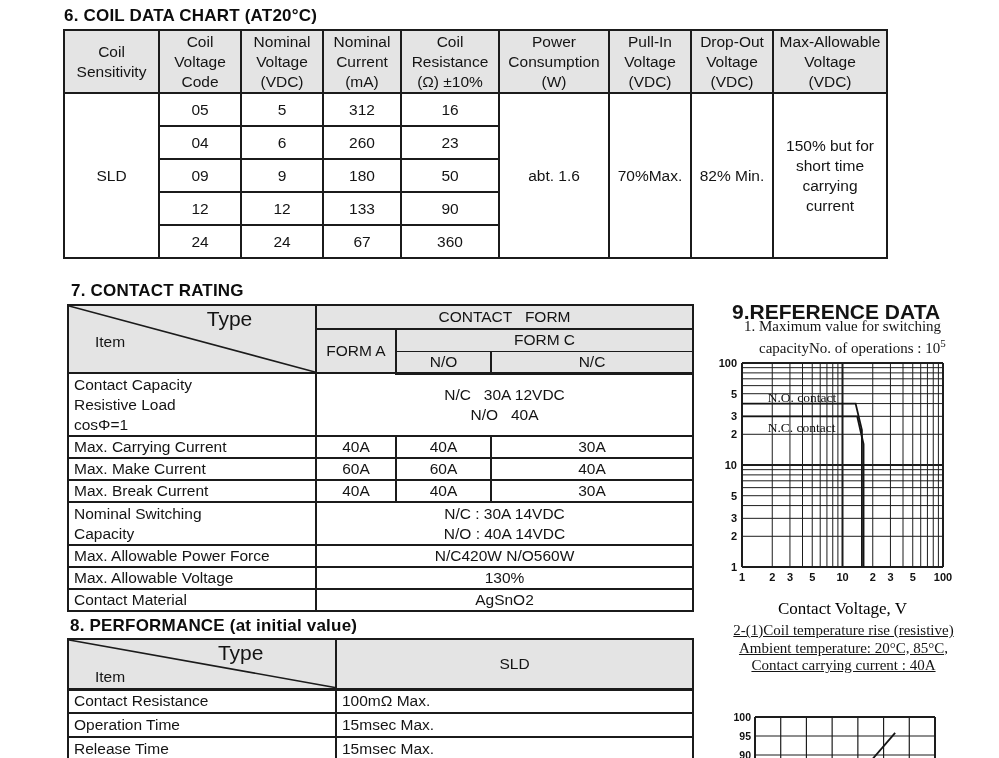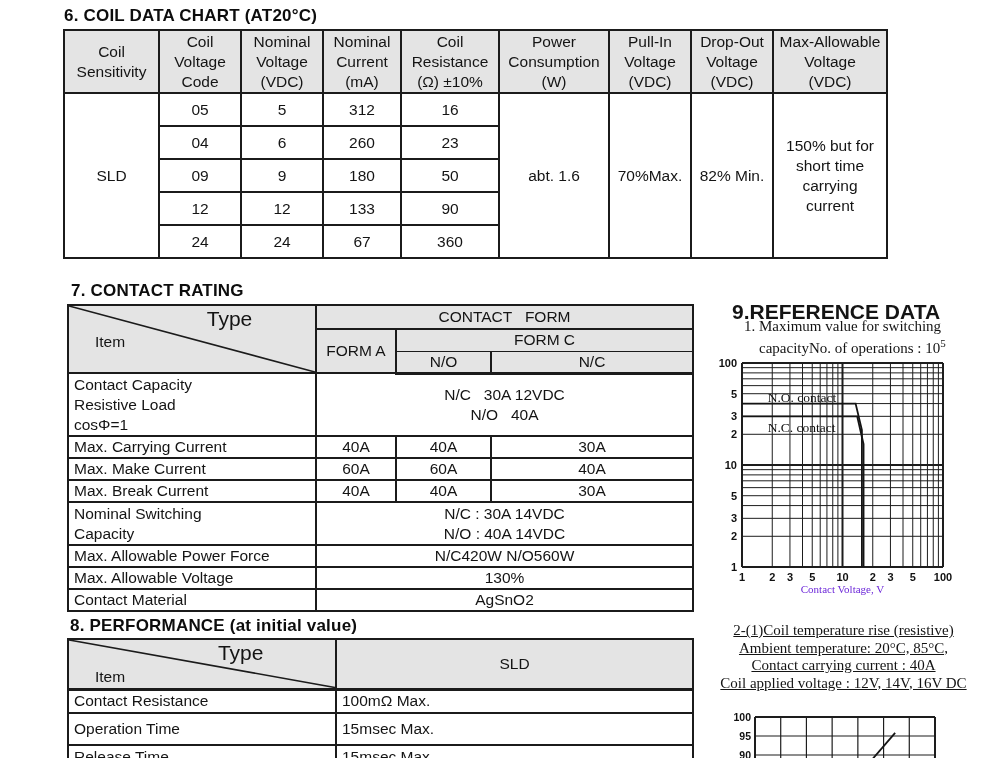--- a/index.html
+++ b/index.html
@@ -21,21 +21,21 @@
   .diag .t-label{position:absolute;top:3px;left:56%;font-size:21px;}
   .diag .i-label{position:absolute;left:5px;font-size:15.5px;margin-left:21px;}
   
   .serif{font-family:"Liberation Serif",serif;}
   #ref-title{left:732px;top:300px;font-size:21px;font-weight:bold;white-space:nowrap;}
   #note1{left:700px;top:318px;width:299px;font-size:15px;line-height:17px;}
   #note1 .l1{padding-left:44px;}
   #note1 .l2{padding-left:59px;}
   sup{font-size:11px;}
   #chart1-box{left:700px;top:358px;width:299px;height:232px;}
-  #xaxis-label{left:700px;top:583px;width:285px;text-align:center;font-size:11px;color:#6d28d9;}
+  #xaxis-label{left:700px;top:599px;width:285px;text-align:center;font-size:17px;color:#000000;}
   #note2{left:690px;top:622px;width:307px;text-align:center;font-size:15px;line-height:17.5px;text-decoration:underline;}
   #chart2-box{left:700px;top:712px;width:299px;height:46px;}
   #t6-title{left:64px;top:6px;}
   #t7-title{left:71px;top:281px;}
   #t8-title{left:70px;top:616px;}
 </style>
 </head>
 <body>
 
 <div id="page">
@@ -271,21 +271,20 @@
         <text x="37" y="213" text-anchor="end" font-size="11" font-weight="bold" font-family="&quot;Liberation Sans&quot;,sans-serif" fill="#111">1</text>
       </svg>
   </div>
 
   <div id="xaxis-label" class="abs serif">Contact Voltage, V</div>
 
   <div id="note2" class="abs serif">
     <div>2-(1)Coil temperature rise (resistive)</div>
     <div>Ambient temperature: 20°C, 85°C,</div>
     <div>Contact carrying current : 40A</div>
-    <div>Coil applied voltage : 12V, 14V, 16V DC</div>
   </div>
 
   <div id="chart2-box" class="abs">
     <svg id="chart2-svg" width="299" height="46">
         <line x1="55" y1="5" x2="55" y2="46" stroke="#1d1d1d" stroke-width="2"></line>
         <line x1="80.71428571428572" y1="5" x2="80.71428571428572" y2="46" stroke="#1d1d1d" stroke-width="1.2"></line>
         <line x1="106.42857142857143" y1="5" x2="106.42857142857143" y2="46" stroke="#1d1d1d" stroke-width="1.2"></line>
         <line x1="132.14285714285714" y1="5" x2="132.14285714285714" y2="46" stroke="#1d1d1d" stroke-width="1.2"></line>
         <line x1="157.85714285714286" y1="5" x2="157.85714285714286" y2="46" stroke="#1d1d1d" stroke-width="1.2"></line>
         <line x1="183.57142857142858" y1="5" x2="183.57142857142858" y2="46" stroke="#1d1d1d" stroke-width="1.2"></line>
@@ -316,21 +315,21 @@
         </svg>
         <span class="t-label">Type</span>
         <span class="i-label" style="top:27px">Item</span>
       </td>
       <td class="hdr thick-b">SLD</td>
     </tr>
     <tr style="height:24px">
       <td class="left">Contact Resistance</td>
       <td class="left">100mΩ Max.</td>
     </tr>
-    <tr style="height:32px">
+    <tr style="height:24px">
       <td class="left">Operation Time</td>
       <td class="left">15msec Max.</td>
     </tr>
     <tr style="height:24px">
       <td class="left">Release Time</td>
       <td class="left">15msec Max.</td>
     </tr>
   </tbody>
     </table>
 

